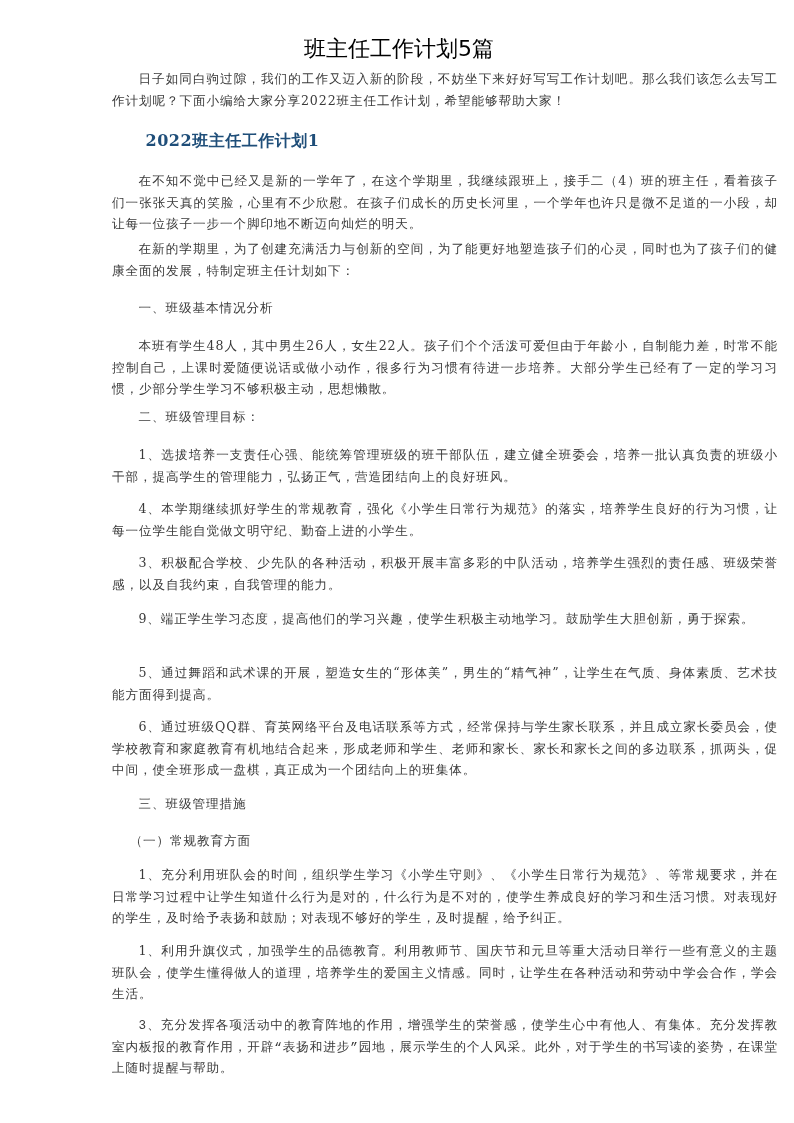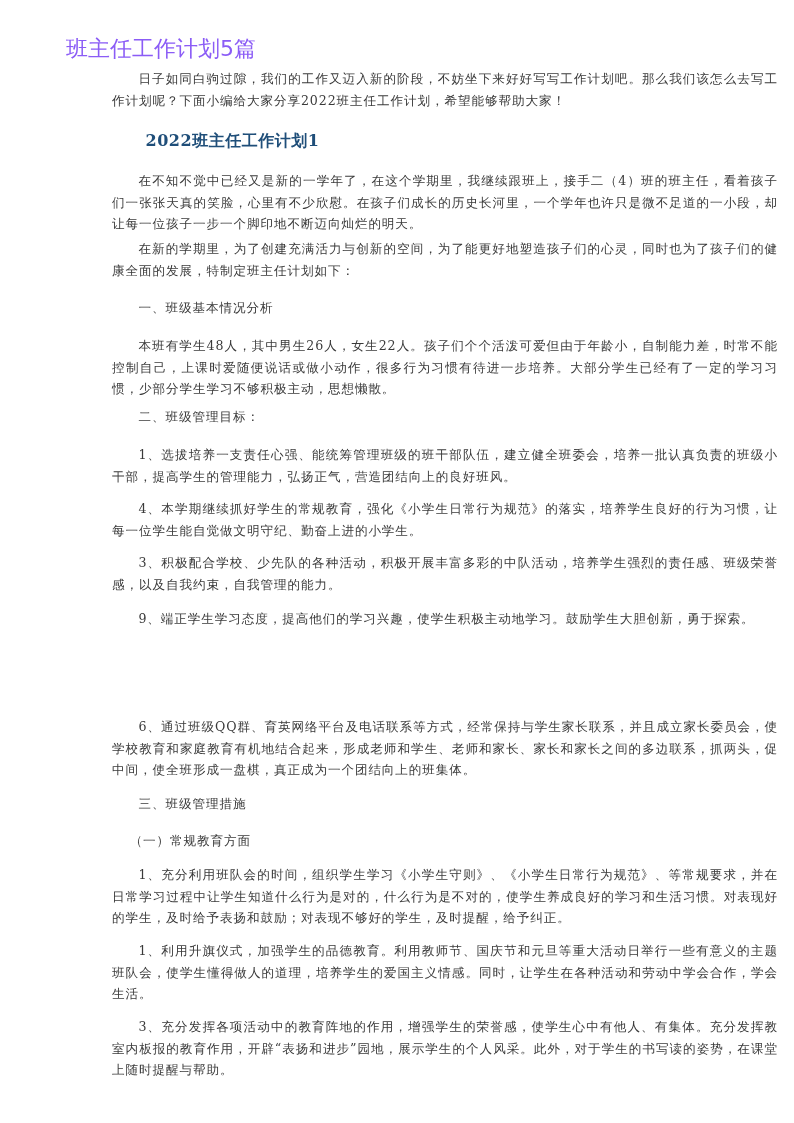--- a/index.html
+++ b/index.html
@@ -1,18 +1,18 @@
 <!DOCTYPE html>
 <html><head>
 <meta charset="utf-8">
 <style>
   html, body { margin: 0; padding: 0; background: #ffffff; }
   body { width: 794px; height: 1123px; position: relative; overflow: hidden; font-family: "DejaVu Serif", "Liberation Serif", serif; color: #333; }
   .page { position: absolute; left: 66px; top: 0; width: 666px; }
-  .title { font-family: "DejaVu Sans", "Liberation Sans", sans-serif; font-size: 22px; color: #8b5cf6; margin: 32px 0 0 0; height: 34px; line-height: 34px; }
+  .title { text-align: center; font-family: "DejaVu Sans", "Liberation Sans", sans-serif; font-size: 22px; color: #000000; margin: 32px 0 0 0; height: 34px; line-height: 34px; }
   p { margin: 0; font-size: 12.6px; line-height: 21.5px; text-indent: 2.1em; letter-spacing: 0.9px; color: #3a3a3a; text-align: justify; }
   .block { position: absolute; left: 0; width: 666px; margin-left: 46px; }
   .subhead { font-weight: bold; color: #1f4e79; font-size: 16px; letter-spacing: 0.5px; }
 </style>
 </head>
 <body>
 
 <div class="page">
   <div class="title">班主任工作计划5篇</div>
 
@@ -44,31 +44,34 @@
   </div>
   <div class="block" style="top:498px;">
     <p>4、本学期继续抓好学生的常规教育，强化《小学生日常行为规范》的落实，培养学生良好的行为习惯，让每一位学生能自觉做文明守纪、勤奋上进的小学生。</p>
   </div>
   <div class="block" style="top:552px;">
     <p>3、积极配合学校、少先队的各种活动，积极开展丰富多彩的中队活动，培养学生强烈的责任感、班级荣誉感，以及自我约束，自我管理的能力。</p>
   </div>
   <div class="block" style="top:608px;">
     <p>9、端正学生学习态度，提高他们的学习兴趣，使学生积极主动地学习。鼓励学生大胆创新，勇于探索。</p>
   </div>
+  <div class="block" style="top:662px;">
+    <p>5、通过舞蹈和武术课的开展，塑造女生的“形体美”，男生的“精气神”，让学生在气质、身体素质、艺术技能方面得到提高。</p>
+  </div>
   <div class="block" style="top:716px;">
     <p>6、通过班级QQ群、育英网络平台及电话联系等方式，经常保持与学生家长联系，并且成立家长委员会，使学校教育和家庭教育有机地结合起来，形成老师和学生、老师和家长、家长和家长之间的多边联系，抓两头，促中间，使全班形成一盘棋，真正成为一个团结向上的班集体。</p>
   </div>
   <div class="block" style="top:830px;">
     <p style="text-indent:1.4em;">（一）常规教育方面</p>
   </div>
   <div class="block" style="top:793px;">
     <p>三、班级管理措施</p>
   </div>
   <div class="block" style="top:864px;">
     <p>1、充分利用班队会的时间，组织学生学习《小学生守则》、《小学生日常行为规范》、等常规要求，并在日常学习过程中让学生知道什么行为是对的，什么行为是不对的，使学生养成良好的学习和生活习惯。对表现好的学生，及时给予表扬和鼓励；对表现不够好的学生，及时提醒，给予纠正。</p>
   </div>
   <div class="block" style="top:940px;">
     <p>1、利用升旗仪式，加强学生的品德教育。利用教师节、国庆节和元旦等重大活动日举行一些有意义的主题班队会，使学生懂得做人的道理，培养学生的爱国主义情感。同时，让学生在各种活动和劳动中学会合作，学会生活。</p>
   </div>
-  <div class="block" style="top:1016px;">
+  <div class="block" style="top:1016px;font-family:Liberation Mono, monospace;">
     <p>3、充分发挥各项活动中的教育阵地的作用，增强学生的荣誉感，使学生心中有他人、有集体。充分发挥教室内板报的教育作用，开辟“表扬和进步”园地，展示学生的个人风采。此外，对于学生的书写读的姿势，在课堂上随时提醒与帮助。</p>
   </div>
 </div>
 
 </body></html>

